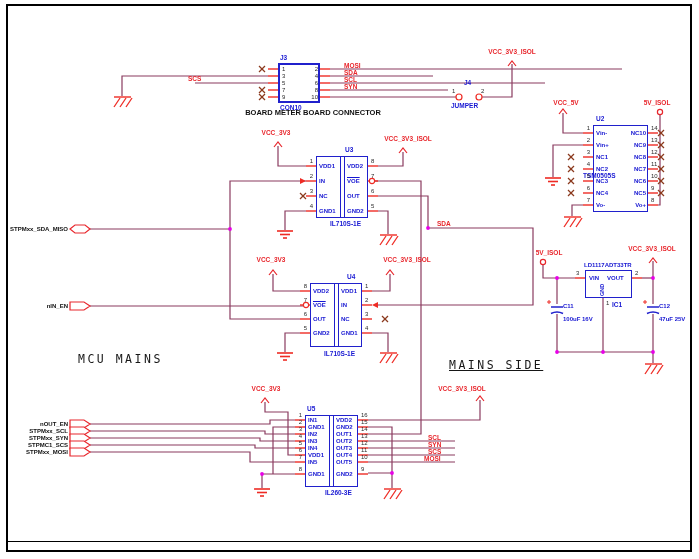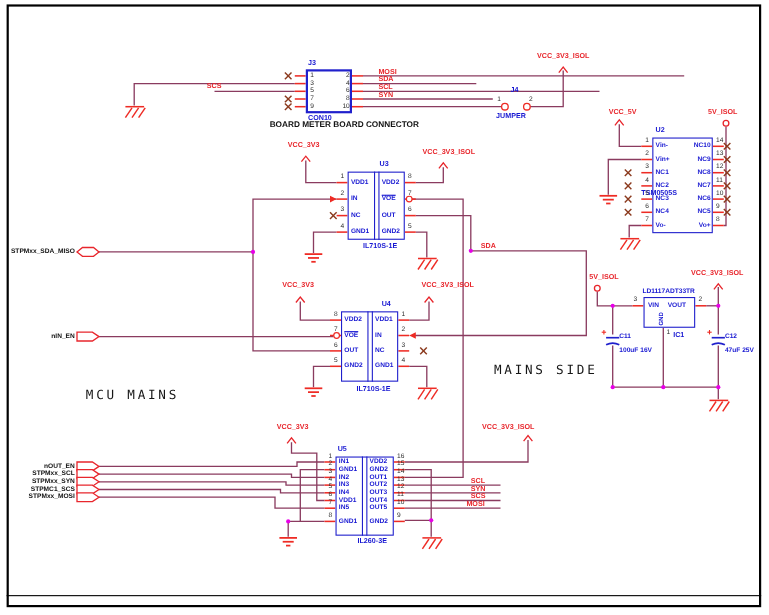--- a/index.html
+++ b/index.html
@@ -10,21 +10,21 @@
   #wires{position:absolute;left:0;top:0;width:699px;height:559px;}
   .lbl{position:absolute;white-space:nowrap;line-height:1;}
   .blue{color:#1717d2;font-weight:bold;}
   .pin-name{color:#1717d2;font-weight:bold;font-size:6px;}
   .pin-num{color:#2b2b2b;font-size:6px;}
   .red-label{color:#e8262c;font-weight:bold;font-size:6.5px;}
   .port-label{color:#101010;font-weight:bold;font-size:6px;text-align:right;}
   .side-text{position:absolute;color:#161616;font-family:"DejaVu Sans Mono","Liberation Mono",monospace;
              font-size:11.5px;letter-spacing:2.5px;font-weight:500;}
   #mcu-side{left:78px;top:352px;}
-  #mains-side{left:449px;top:329px;}
+  #mains-side{left:449px;top:358px;text-decoration:underline;}
   #connector-caption{position:absolute;left:228px;top:108px;width:170px;text-align:center;
                      color:#111;font-weight:bold;font-size:7.5px;}
   .ic-box{position:absolute;border:1.6px solid #2020cc;background:#ffffff;box-sizing:border-box;}
   .barrier{position:absolute;width:3px;border-left:1.8px solid #2020cc;border-right:1.8px solid #2020cc;box-sizing:content-box;}
   .overline{text-decoration:overline;}
   .vgnd{position:absolute;color:#1717d2;font-weight:bold;font-size:5.5px;writing-mode:vertical-rl;transform:rotate(180deg);}
 </style>
 </head>
 <body>
 

